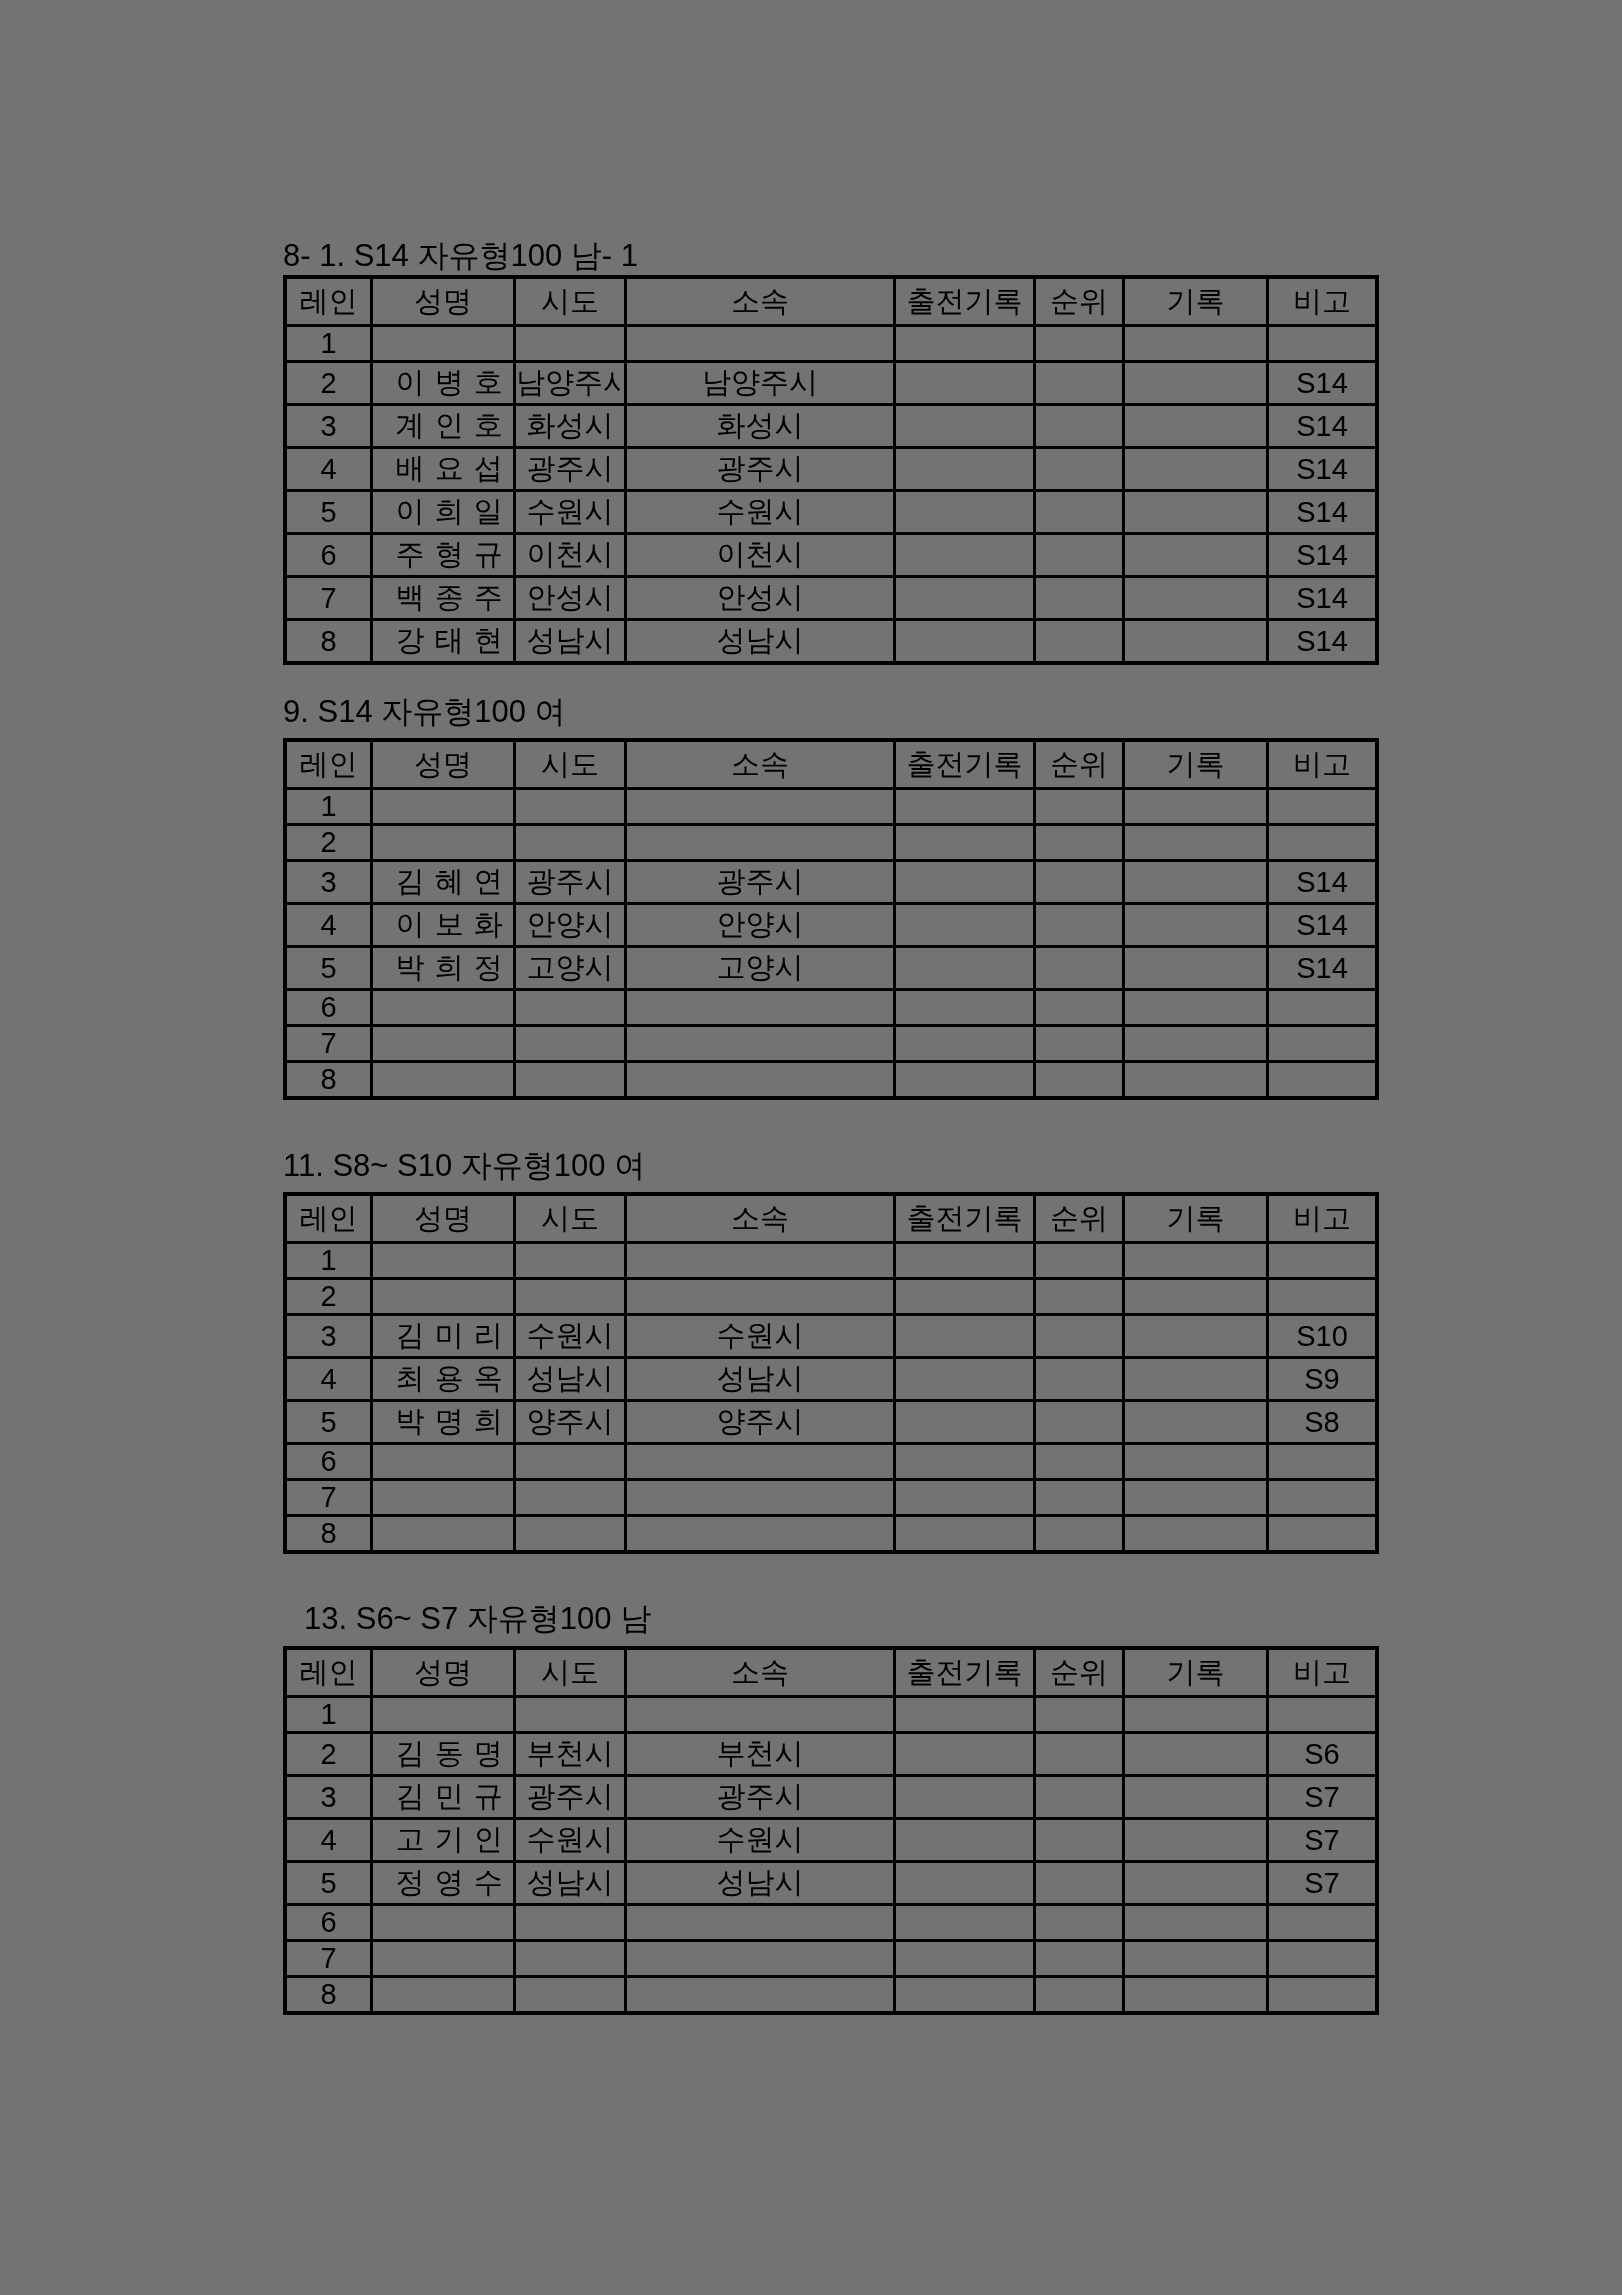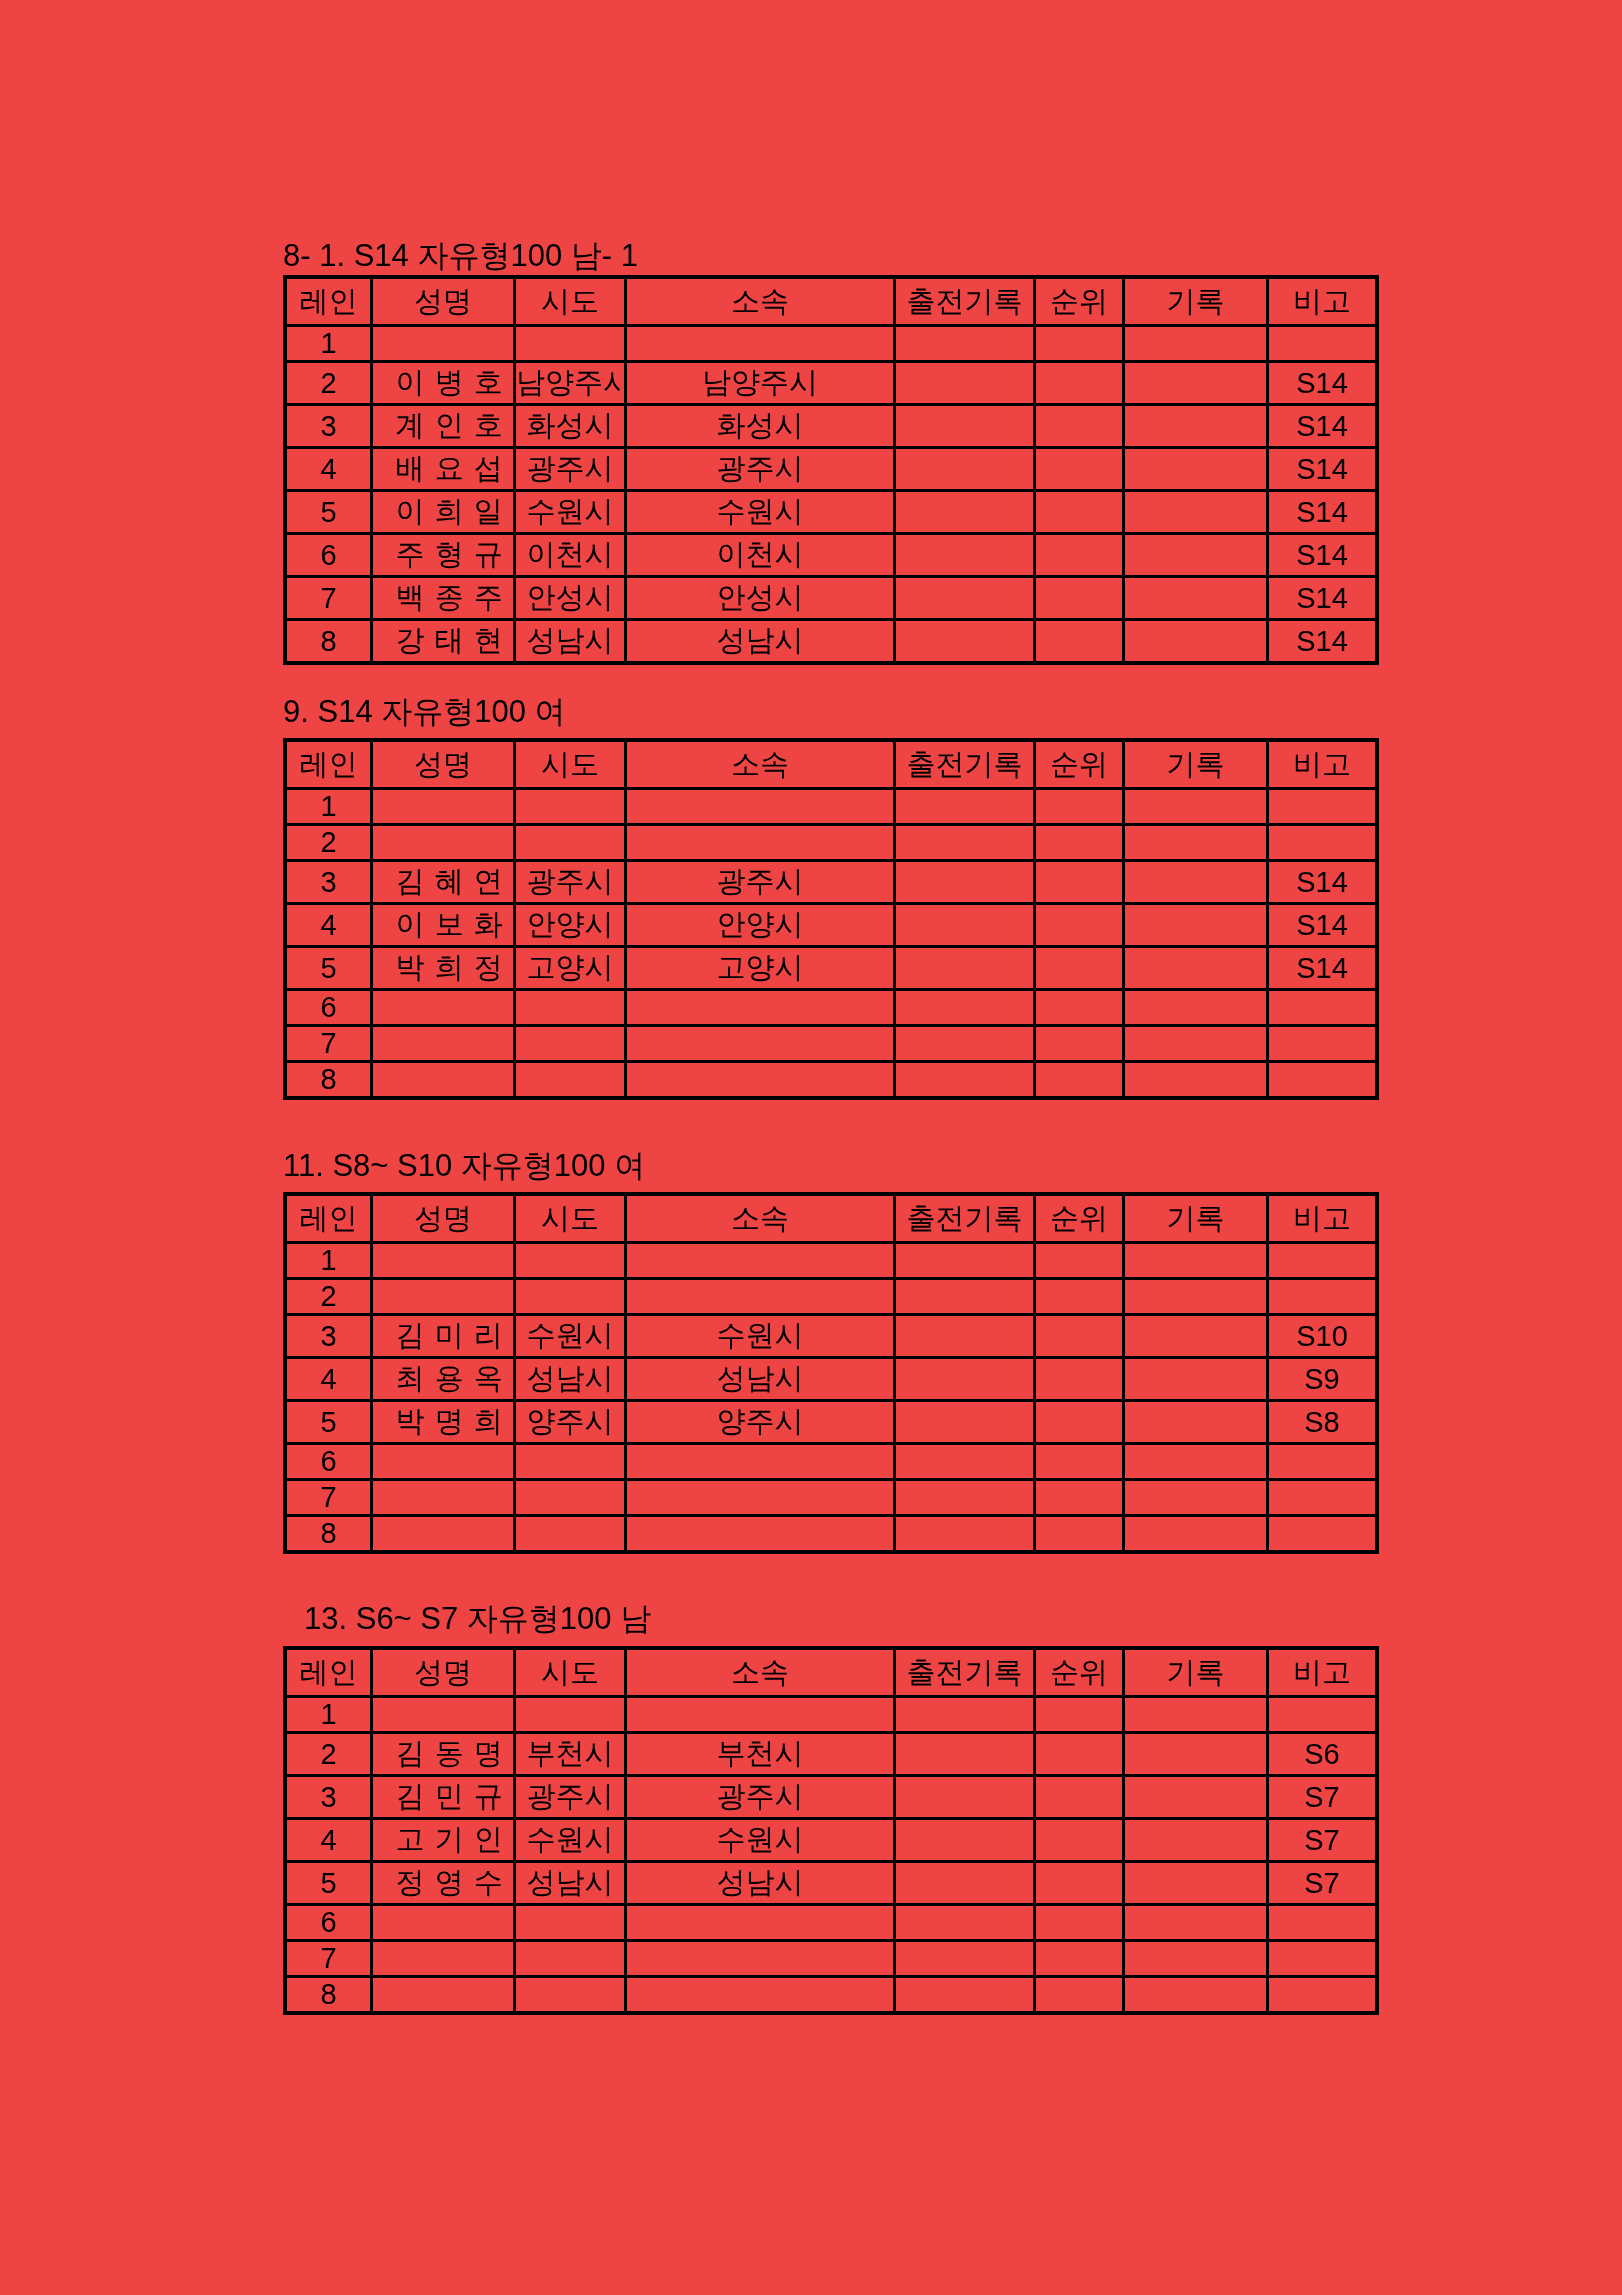--- a/index.html
+++ b/index.html
@@ -4,21 +4,21 @@
 <style>
   html, body {
     margin: 0;
     padding: 0;
     background: #ffffff;
   }
   .page {
     position: relative;
     width: 1622px;
     height: 2295px;
-    background: #ef4444;
+    background: #737373;
     color: #000000;
     font-family: "Liberation Sans", "DejaVu Sans", sans-serif;
     overflow: hidden;
   }
   .heat-title {
     position: absolute;
     left: 283px;
     margin: 0;
     font-size: 31px;
     font-weight: normal;

